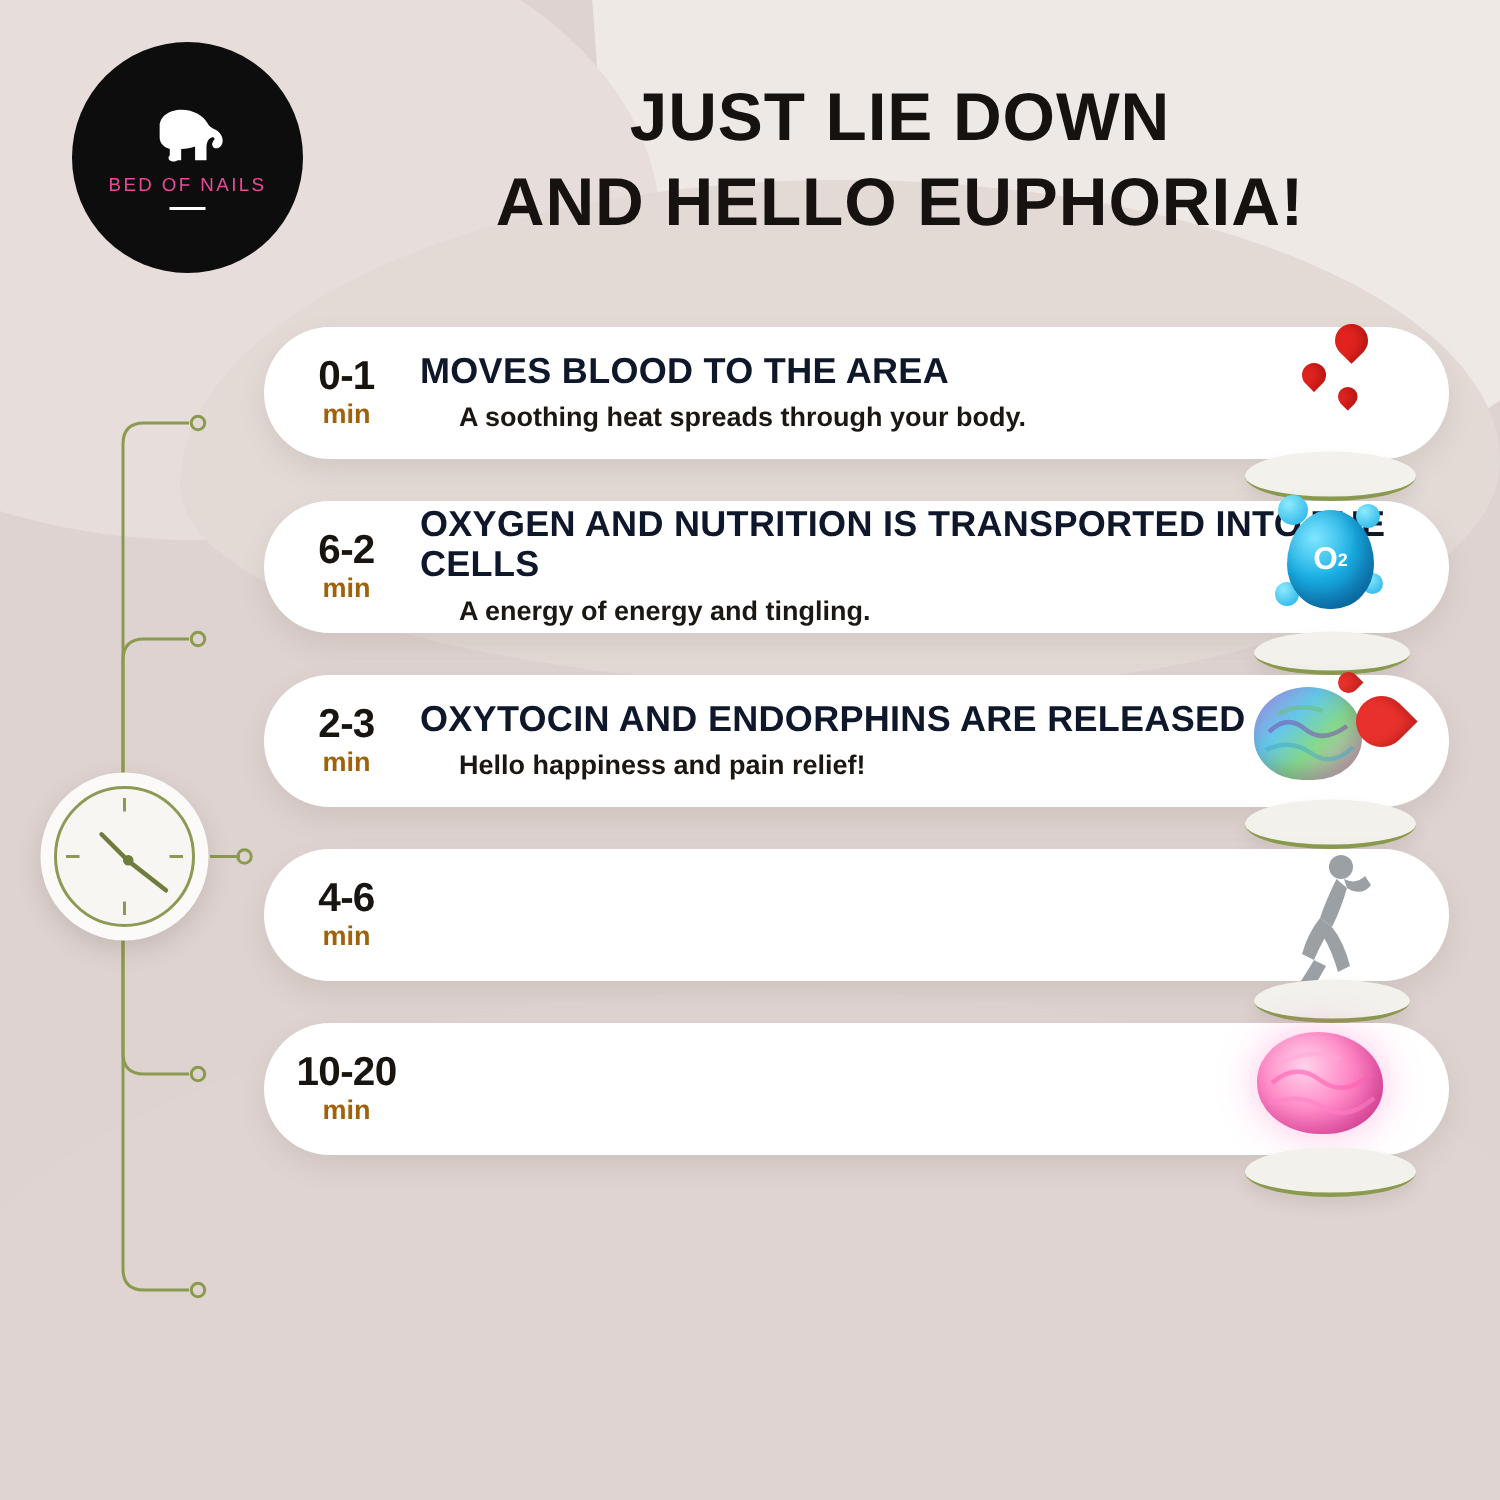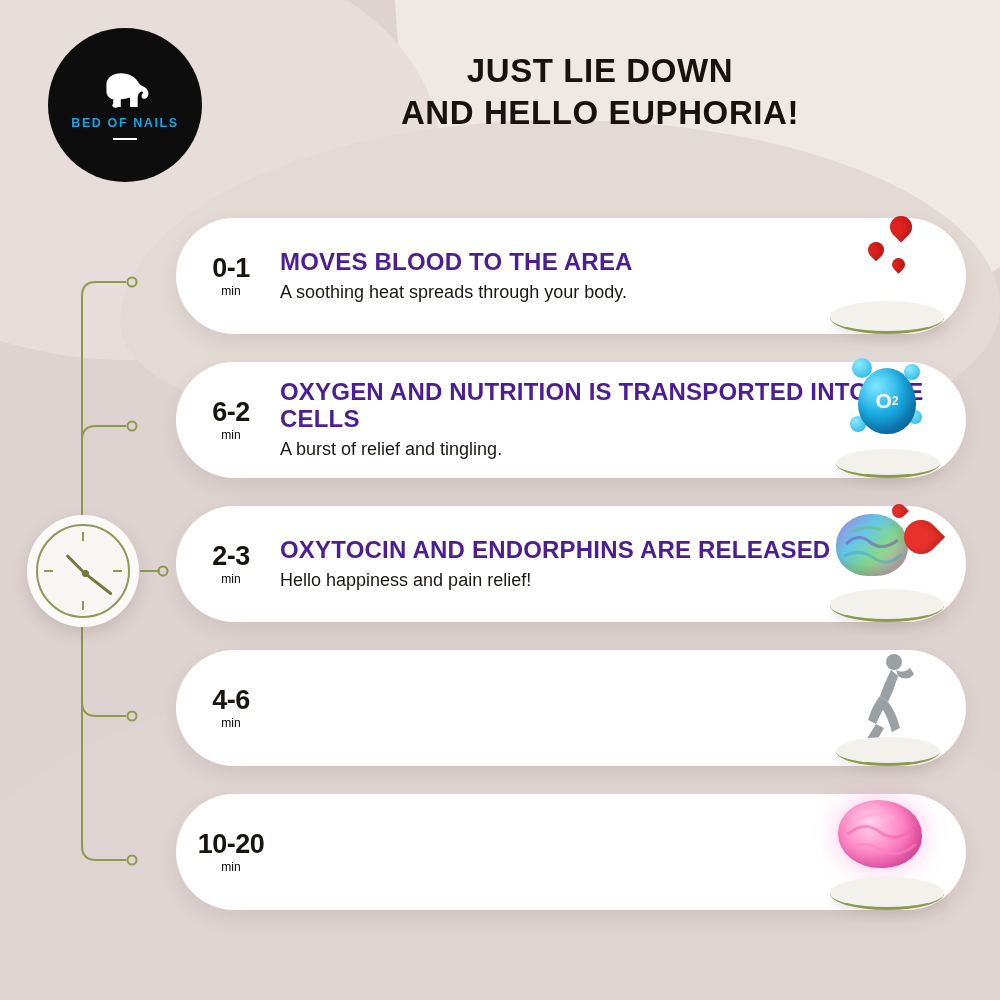--- a/index.html
+++ b/index.html
@@ -78,41 +78,41 @@
     z-index: 6;
   }
   .logo-elephant {
     width: 54px;
     height: 40px;
     margin-bottom: 6px;
   }
   .logo-text {
     font-size: 12.5px;
     letter-spacing: 1.6px;
-    font-weight: 700;
-    color: #0ea5e9;
+    font-weight: 400;
+    color: #ec4899;
   }
   .logo-rule {
     width: 24px;
     height: 2px;
     background: #ffffff;
     margin-top: 8px;
   }
 
   
   .headline {
     position: absolute;
     top: 50px;
     left: 250px;
     width: 700px;
     text-align: center;
     z-index: 6;
   }
   .headline div {
-    font-size: 33px;
+    font-size: 45px;
     font-weight: 700;
     color: #16120f;
     letter-spacing: 0.6px;
     line-height: 1.26;
   }
 
   
   .clock {
     position: absolute;
     left: 27px;
@@ -180,21 +180,21 @@
   
   .rows {
     position: absolute;
     left: 176px;
     top: 218px;
     width: 790px;
     z-index: 4;
   }
   .row {
     position: relative;
-    height: 116px;
+    height: 88px;
     margin-bottom: 28px;
     background: #ffffff;
     border-radius: 58px;
     box-shadow: 0 8px 18px rgba(110,90,80,0.13);
     display: flex;
     align-items: center;
   }
   .row:last-child { margin-bottom: 0; }
 
   .time {
@@ -205,44 +205,45 @@
     box-sizing: border-box;
   }
   .time-range {
     font-size: 27px;
     font-weight: 700;
     color: #18140f;
     letter-spacing: -0.5px;
     line-height: 1;
   }
   .time-unit {
-    font-size: 12px;
-    font-weight: 400;
-    color: #000000;
+    font-size: 18px;
+    font-weight: 700;
+    color: #a16207;
     margin-top: 2px;
   }
 
   .copy {
     flex: 1 1 auto;
     padding-right: 14px;
   }
   .headline-row {
     font-size: 24px;
     font-weight: 700;
-    color: #4c1d95;
+    color: #0f172a;
     letter-spacing: 0.2px;
     line-height: 1.12;
     text-transform: uppercase;
   }
   .sub-row {
     font-size: 18px;
-    font-weight: 400;
+    font-weight: 700;
     color: #1b1713;
     margin-top: 6px;
     line-height: 1.2;
+    margin-left: 26px;
   }
 
   
   .art {
     position: absolute;
     right: 6px;
     top: -8px;
     width: 148px;
     height: 132px;
   }
@@ -417,21 +418,21 @@
       </div>
     </div>
 
     <div class="row">
       <div class="time">
         <div class="time-range">6-2</div>
         <div class="time-unit">min</div>
       </div>
       <div class="copy">
         <div class="headline-row">OXYGEN AND NUTRITION IS TRANSPORTED INTO THE CELLS</div>
-        <div class="sub-row">A burst of relief and tingling.</div>
+        <div class="sub-row">A energy of energy and tingling.</div>
       </div>
       <div class="art">
         <div class="glyph">
           <span class="o2-nub" style="left:40px; top:4px; width:20px; height:20px;"></span>
           <span class="o2-nub" style="left:92px; top:10px; width:16px; height:16px;"></span>
           <span class="o2-nub" style="left:38px; top:62px; width:16px; height:16px;"></span>
           <span class="o2-nub" style="left:96px; top:56px; width:14px; height:14px;"></span>
           <span class="o2">O<sub>2</sub></span>
         </div>
         <div class="disc small"></div>

